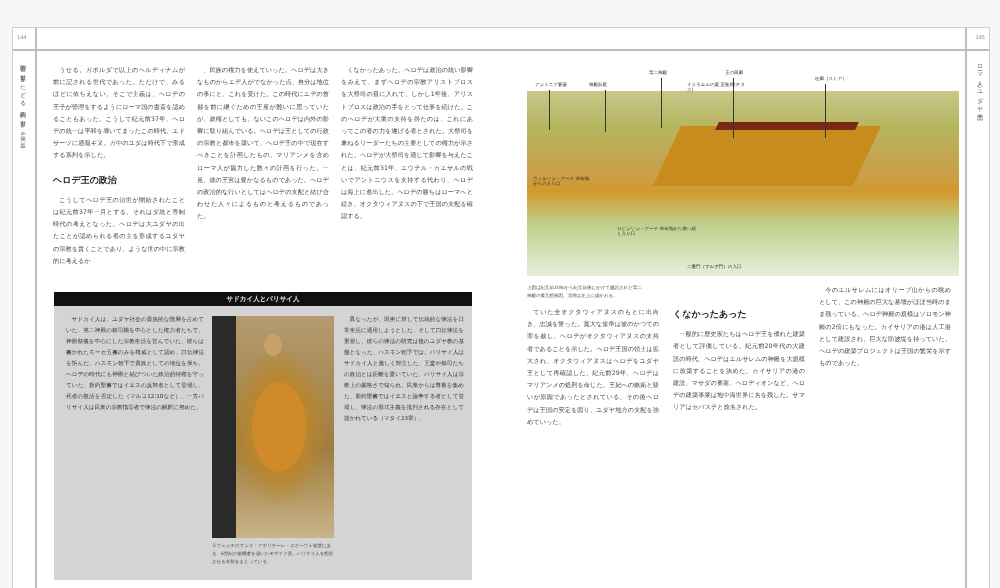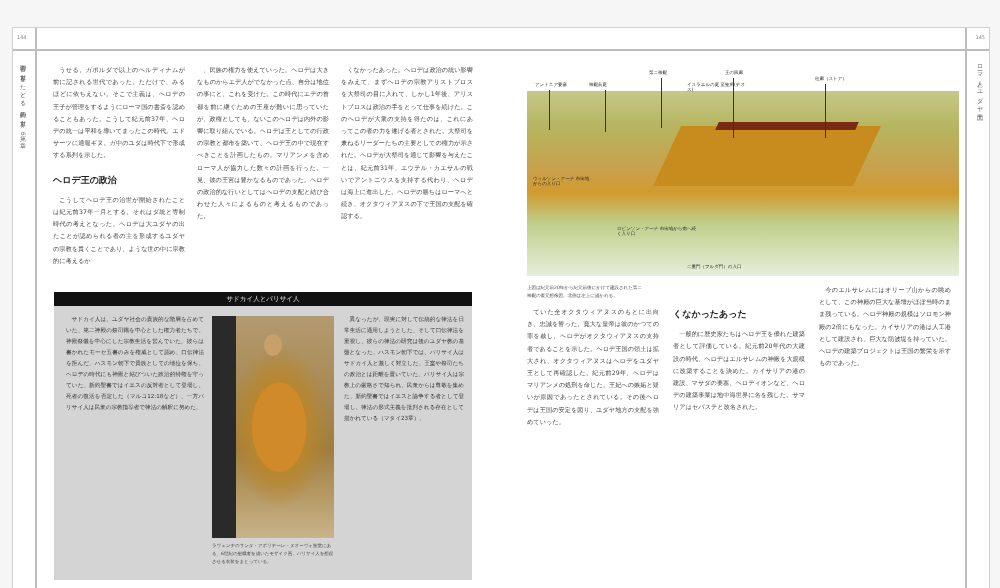--- a/index.html
+++ b/index.html
@@ -9,21 +9,21 @@
   .vline-left{position:absolute;left:22px;top:0;bottom:0;width:2px;background:#bdbdbd;}
   .vline-right{position:absolute;right:22px;top:0;bottom:0;width:2px;background:#bdbdbd;}
   .folio{position:absolute;top:6px;font-size:5px;color:#888;}
   .folio.l{left:4px;} .folio.r{right:4px;}
   .runhead{position:absolute;writing-mode:vertical-rl;font-size:6px;letter-spacing:1px;color:#666;}
   .runhead.l{left:5px;top:32px;} .runhead.r{right:5px;top:32px;}
   .col{position:absolute;font-size:6.2px;line-height:12.2px;color:#444;text-align:justify;}
   .col p{margin:0;text-indent:1em;}
   .h2{font-size:9px;font-weight:bold;color:#222;margin:12px 0 8px 0;}
   .box{position:absolute;left:41px;top:264px;width:418px;height:288px;background:#d4d4d4;}
-  .box-title{height:14px;background:#111;color:#eee;font-size:6.5px;font-weight:normal;text-align:center;line-height:14px;}
+  .box-title{height:14px;background:#111;color:#eee;font-size:6.5px;font-weight:bold;text-align:center;line-height:14px;}
   .box-col{position:absolute;top:22px;font-size:5.6px;line-height:11px;color:#333;text-align:justify;}
   .box-col p{margin:0;text-indent:1em;}
   .mosaic{position:absolute;left:158px;top:24px;width:122px;height:222px;
     background:linear-gradient(90deg,#2a2a2a 0 20%,transparent 20%),
                radial-gradient(ellipse at 55% 50%,#d08a2a 0 28%,#b8862e 29%,transparent 52%),
                linear-gradient(180deg,#b39a70,#a07d3e 60%,#c9b48a);}
   .mosaic .face{position:absolute;left:52px;top:18px;width:18px;height:22px;border-radius:50%;background:#c9a06a;}
   .mosaic-cap{position:absolute;left:158px;top:250px;width:122px;font-size:4.5px;line-height:8px;color:#444;}
   .illus{position:absolute;left:514px;top:28px;width:432px;height:220px;
     background:linear-gradient(180deg,#fff 0 16%,#c7c78a 16%,#b6b560 32%,#c9a04c 52%,#d19a2e 62%,#bfcf8a 76%,#e7eedc 100%);}

